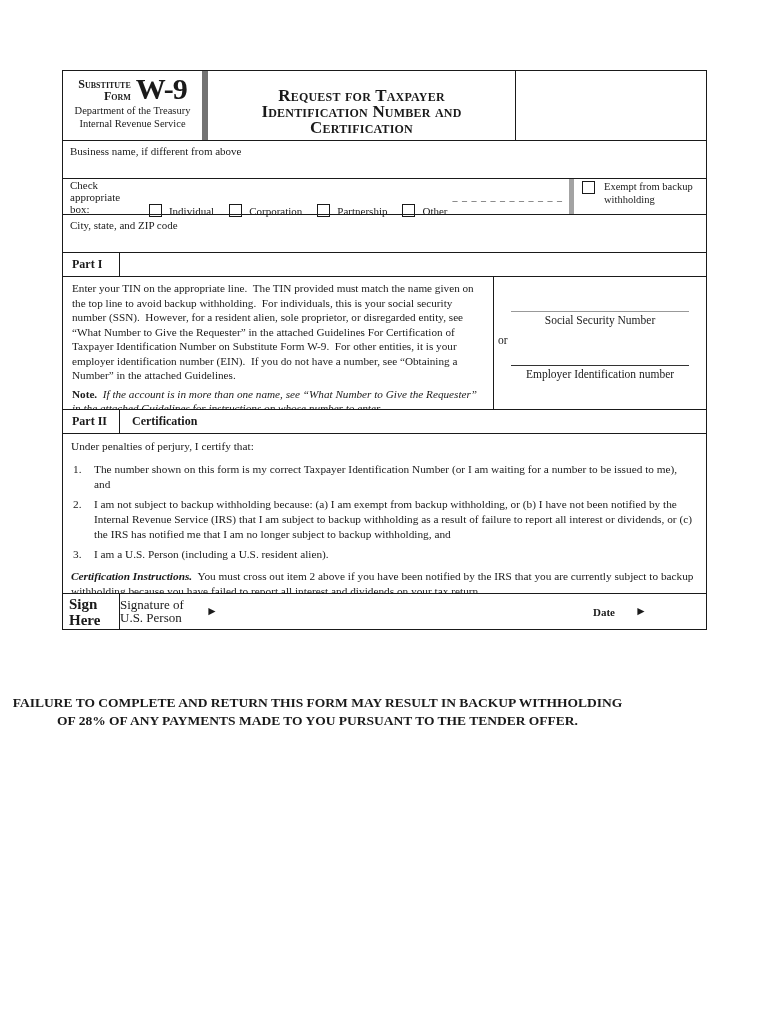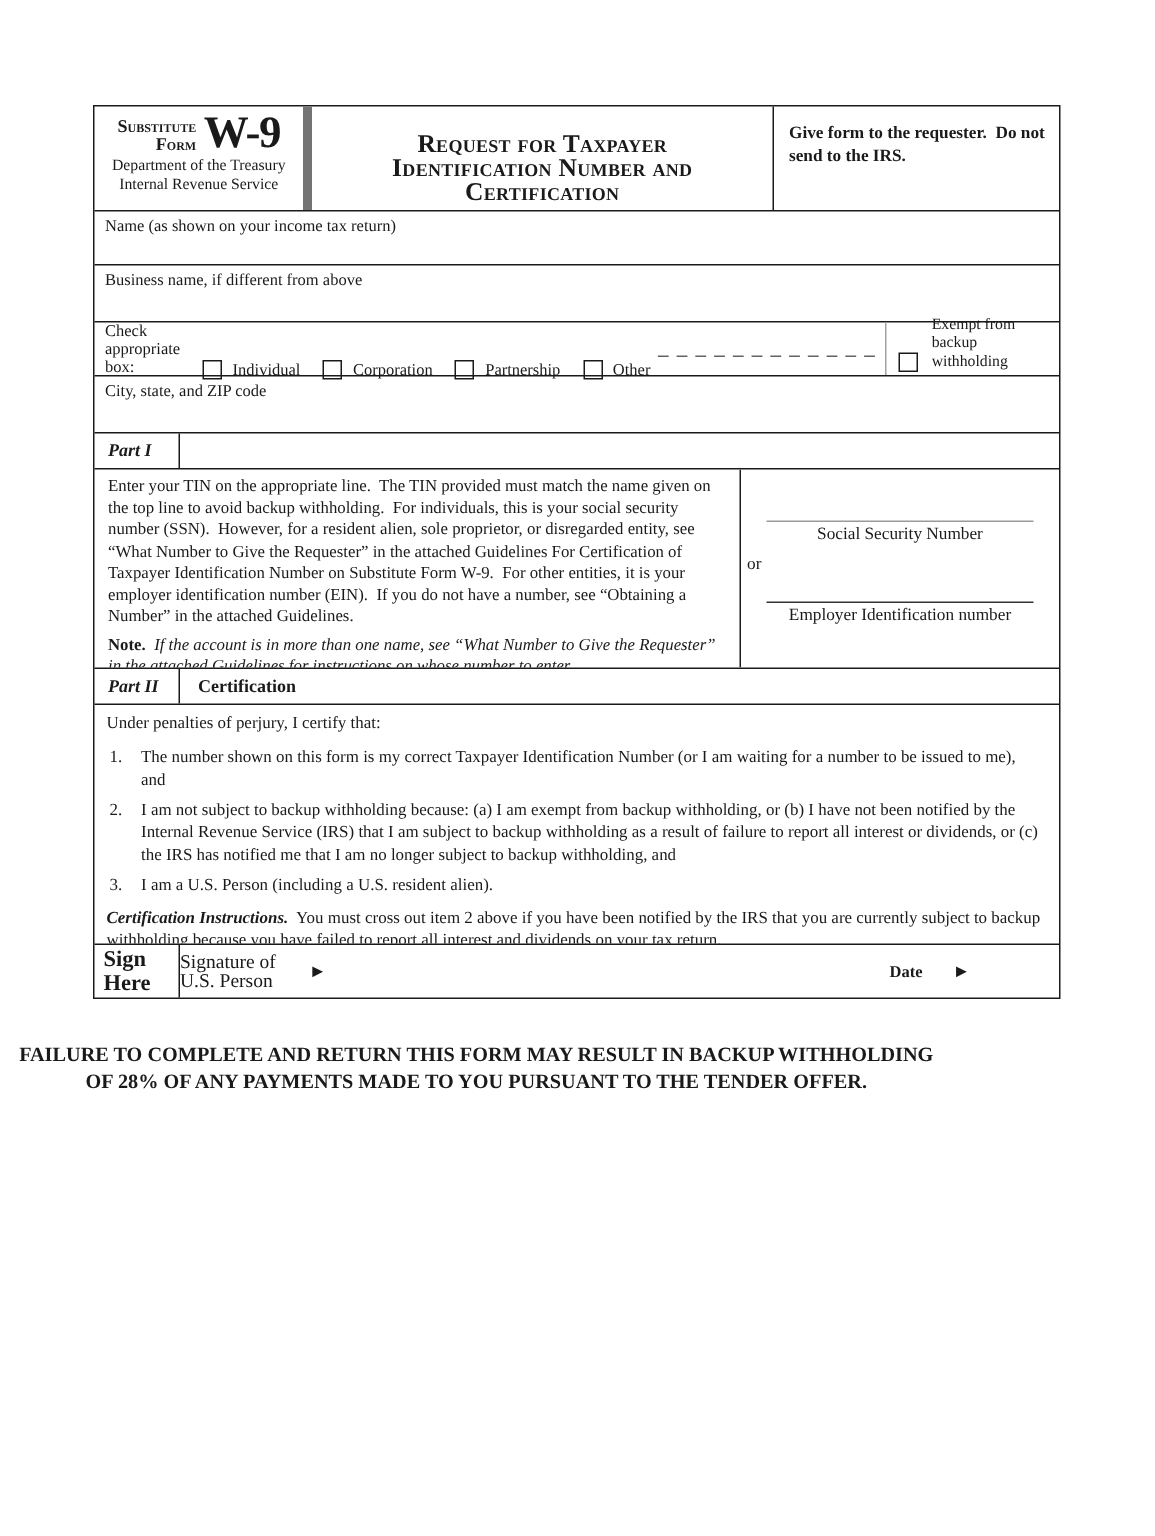--- a/index.html
+++ b/index.html
@@ -26,26 +26,26 @@
   .field-row.name { height:36px; }
   .field-row.bizname { height:38px; }
   .field-row.city { height:38px; }
 
   
   .cb-row { display:flex; height:36px; }
   .cb-main { flex:1; display:flex; align-items:center; padding:0 6px 0 7px; font-size:11px; }
   .cb-opt { display:flex; align-items:center; margin-left:15px;margin-top:28px; }
   .checkbox { display:inline-block; width:13px; height:13px; border:1.5px solid #1a1a1a; background:#fff; flex:none; }
   .cb-opt .opt-label { margin-left:7px; }
-  .blank-line { white-space:pre; margin-left:5px; font-size:14px; letter-spacing:1px; }
-  .cb-exempt { width:137px; border-left:1px solid #a3a3a3; display:flex; align-items:flex-end; gap:9px; padding:2px 4px 2px 8px; font-size:10.5px; line-height:12.5px; }
+  .blank-line { white-space:pre; margin-left:5px; font-size:10px; letter-spacing:1px; }
+  .cb-exempt { width:137px; border-left:5px solid #a3a3a3; display:flex; align-items:flex-start; gap:9px; padding:2px 4px 2px 8px; font-size:10.5px; line-height:12.5px; }
 
   
   .part-hdr { display:flex; height:24px; font-weight:bold; font-size:12px; }
-  .part-label-cell { width:57px; border-right:1px solid #1a1a1a; padding:4px 0 0 9px; flex:none;font-style:italic; }
+  .part-label-cell { width:57px; border-right:1px solid #1a1a1a; padding:4px 0 0 9px; flex:none; }
   .part-title-cell { padding:4px 0 0 12px; }
 
   
   .p1-body { display:flex; height:133px; overflow:hidden; }
   .p1-left { width:431px; border-right:1px solid #1a1a1a; padding:4px 9px 0 9px; font-size:11.2px; line-height:14.5px; }
   .p1-para { white-space:pre-wrap; }
   .p1-note { margin-top:4px; white-space:pre-wrap; }
   .p1-note .note-label { font-weight:bold; }
   .p1-note .note-text { font-style:italic; }
   .p1-right { flex:1; position:relative; font-size:11.5px; }
@@ -93,26 +93,22 @@
       </div>
       <div class="dept">
         <div>Department of the Treasury</div>
         <div>Internal Revenue Service</div>
       </div>
     </div>
     <div class="hdr-center">
       <div class="hdr-title">Request for Taxpayer</div>
       <div class="hdr-title">Identification Number and Certification</div>
     </div>
-    <div class="hdr-right">Give form to the requester.  Do not send to the IRS.</div>
-  </div>
-
-  <div class="row field-row name">
-    <span>Name (as shown on your income tax return)</span>
-  </div>
+  </div>
+
 
   <div class="row field-row bizname">
     <span>Business name, if different from above</span>
   </div>
 
   <div class="row cb-row">
     <div class="cb-main">
       <span>Check appropriate box:</span>
       <span class="cb-opt">
         <span class="checkbox"></span>

